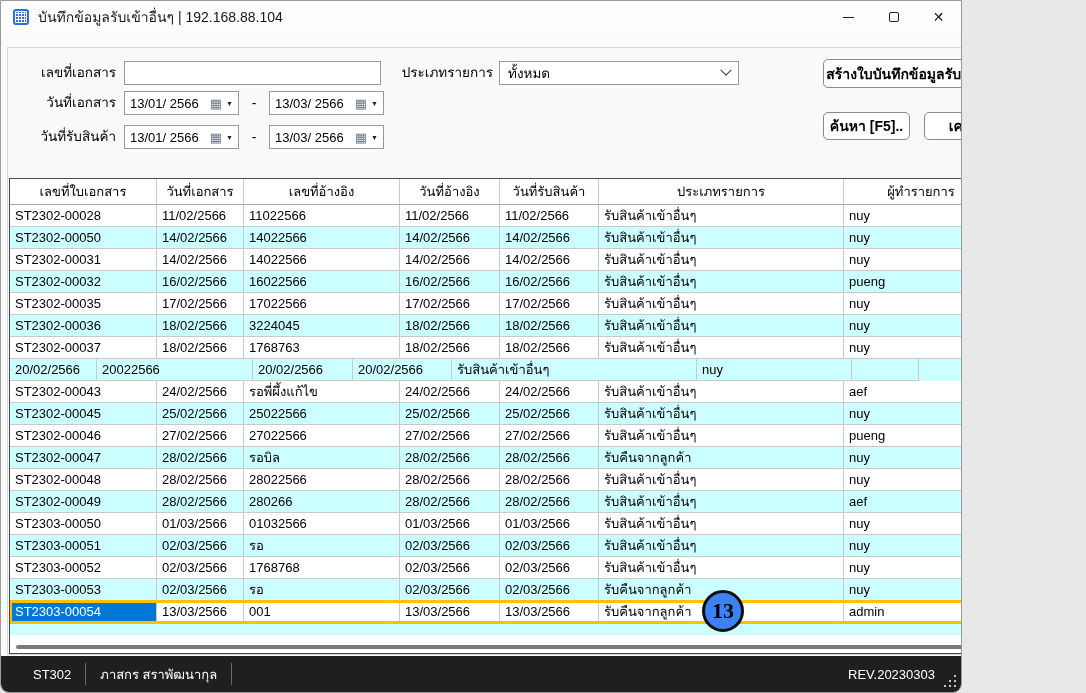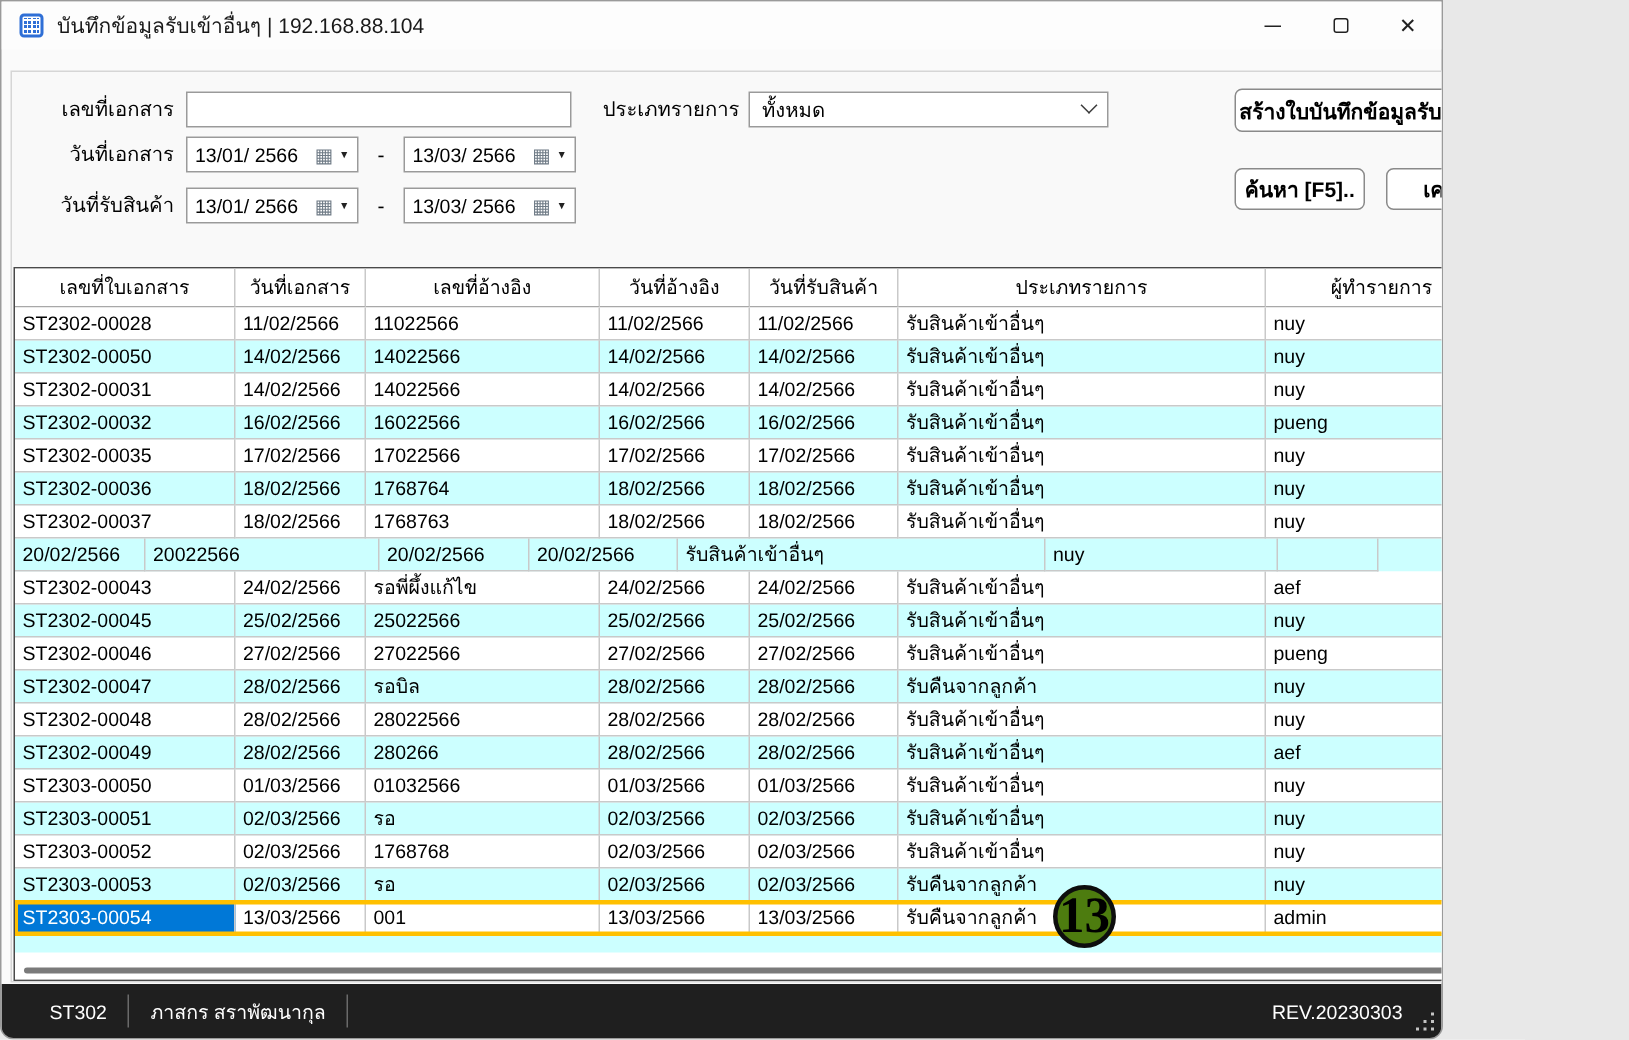--- a/index.html
+++ b/index.html
@@ -56,22 +56,22 @@
   .cell { height:22px; line-height:21px; font-size:13px; color:#000; padding:0 5px;
     border-right:1px solid #c9c9c9; border-bottom:1px solid #c9c9c9;
     overflow:hidden; white-space:nowrap; flex:0 0 auto; }
   .cell.focuscell { background:#0078d7; color:#fff; }
   .vscroll { position:absolute; top:26px; right:0; width:15px; bottom:13px; background:#fff; }
   .vthumb { position:absolute; top:130px; right:5px; width:3px; height:235px; background:#7f7f7f; border-radius:2px; }
   .hscroll { position:absolute; left:0; right:15px; bottom:0; height:13px; background:#fff; }
   .hthumb { position:absolute; left:6px; bottom:4px; height:4px; width:1032px; background:#7a7a7a; border-radius:2px; }
   
   .callout { position:absolute; left:701px; top:589px; width:42px; height:42px; border:3px solid #0e0e0e;
-    border-radius:50%; background:#4d7c0f; display:flex; align-items:center; justify-content:center;
-    font-family:"Liberation Serif", serif; font-weight:700; font-size:34px; color:#000; z-index:5; }
+    border-radius:50%; background:#3b82f6; display:flex; align-items:center; justify-content:center;
+    font-family:"Liberation Serif", serif; font-weight:700; font-size:22px; color:#000; z-index:5; }
   
   .statusbar { position:absolute; left:0; bottom:0; width:100%; height:36px; background:#1f1f1f;
     color:#fff; display:flex; align-items:center; font-size:13px; }
   .sb-sep { width:1px; height:22px; background:#6a6a6a; margin:0 14px; }
   .sb-code { margin-left:32px; }
   .sb-spacer { flex:1; }
   .sb-rev { margin-right:26px; }
   .grip { position:absolute; right:5px; bottom:5px; width:2px; height:2px; background:#c4c4c4;
     box-shadow:0 0 #c4c4c4, -5px 5px #c4c4c4, 0 5px #c4c4c4, -10px 10px #c4c4c4, -5px 10px #c4c4c4, 0 10px #c4c4c4;
     transform:translate(0,-10px); }
@@ -197,21 +197,21 @@
           <div class="cell" style="width: 156px;">17022566</div>
           <div class="cell" style="width: 100px;">17/02/2566</div>
           <div class="cell" style="width: 99px;">17/02/2566</div>
           <div class="cell" style="width: 245px;">รับสินค้าเข้าอื่นๆ</div>
           <div class="cell" style="width: 155px;">nuy</div>
           <div class="cell" style="width: 67px;"></div>
         </div>
         <div class="trow alt">
           <div class="cell" style="width: 147px;">ST2302-00036</div>
           <div class="cell" style="width: 87px;">18/02/2566</div>
-          <div class="cell" style="width: 156px;">1768764</div>
+          <div class="cell" style="width: 156px;">3224045</div>
           <div class="cell" style="width: 100px;">18/02/2566</div>
           <div class="cell" style="width: 99px;">18/02/2566</div>
           <div class="cell" style="width: 245px;">รับสินค้าเข้าอื่นๆ</div>
           <div class="cell" style="width: 155px;">nuy</div>
           <div class="cell" style="width: 67px;"></div>
         </div>
         <div class="trow">
           <div class="cell" style="width: 147px;">ST2302-00037</div>
           <div class="cell" style="width: 87px;">18/02/2566</div>
           <div class="cell" style="width: 156px;">1768763</div>

